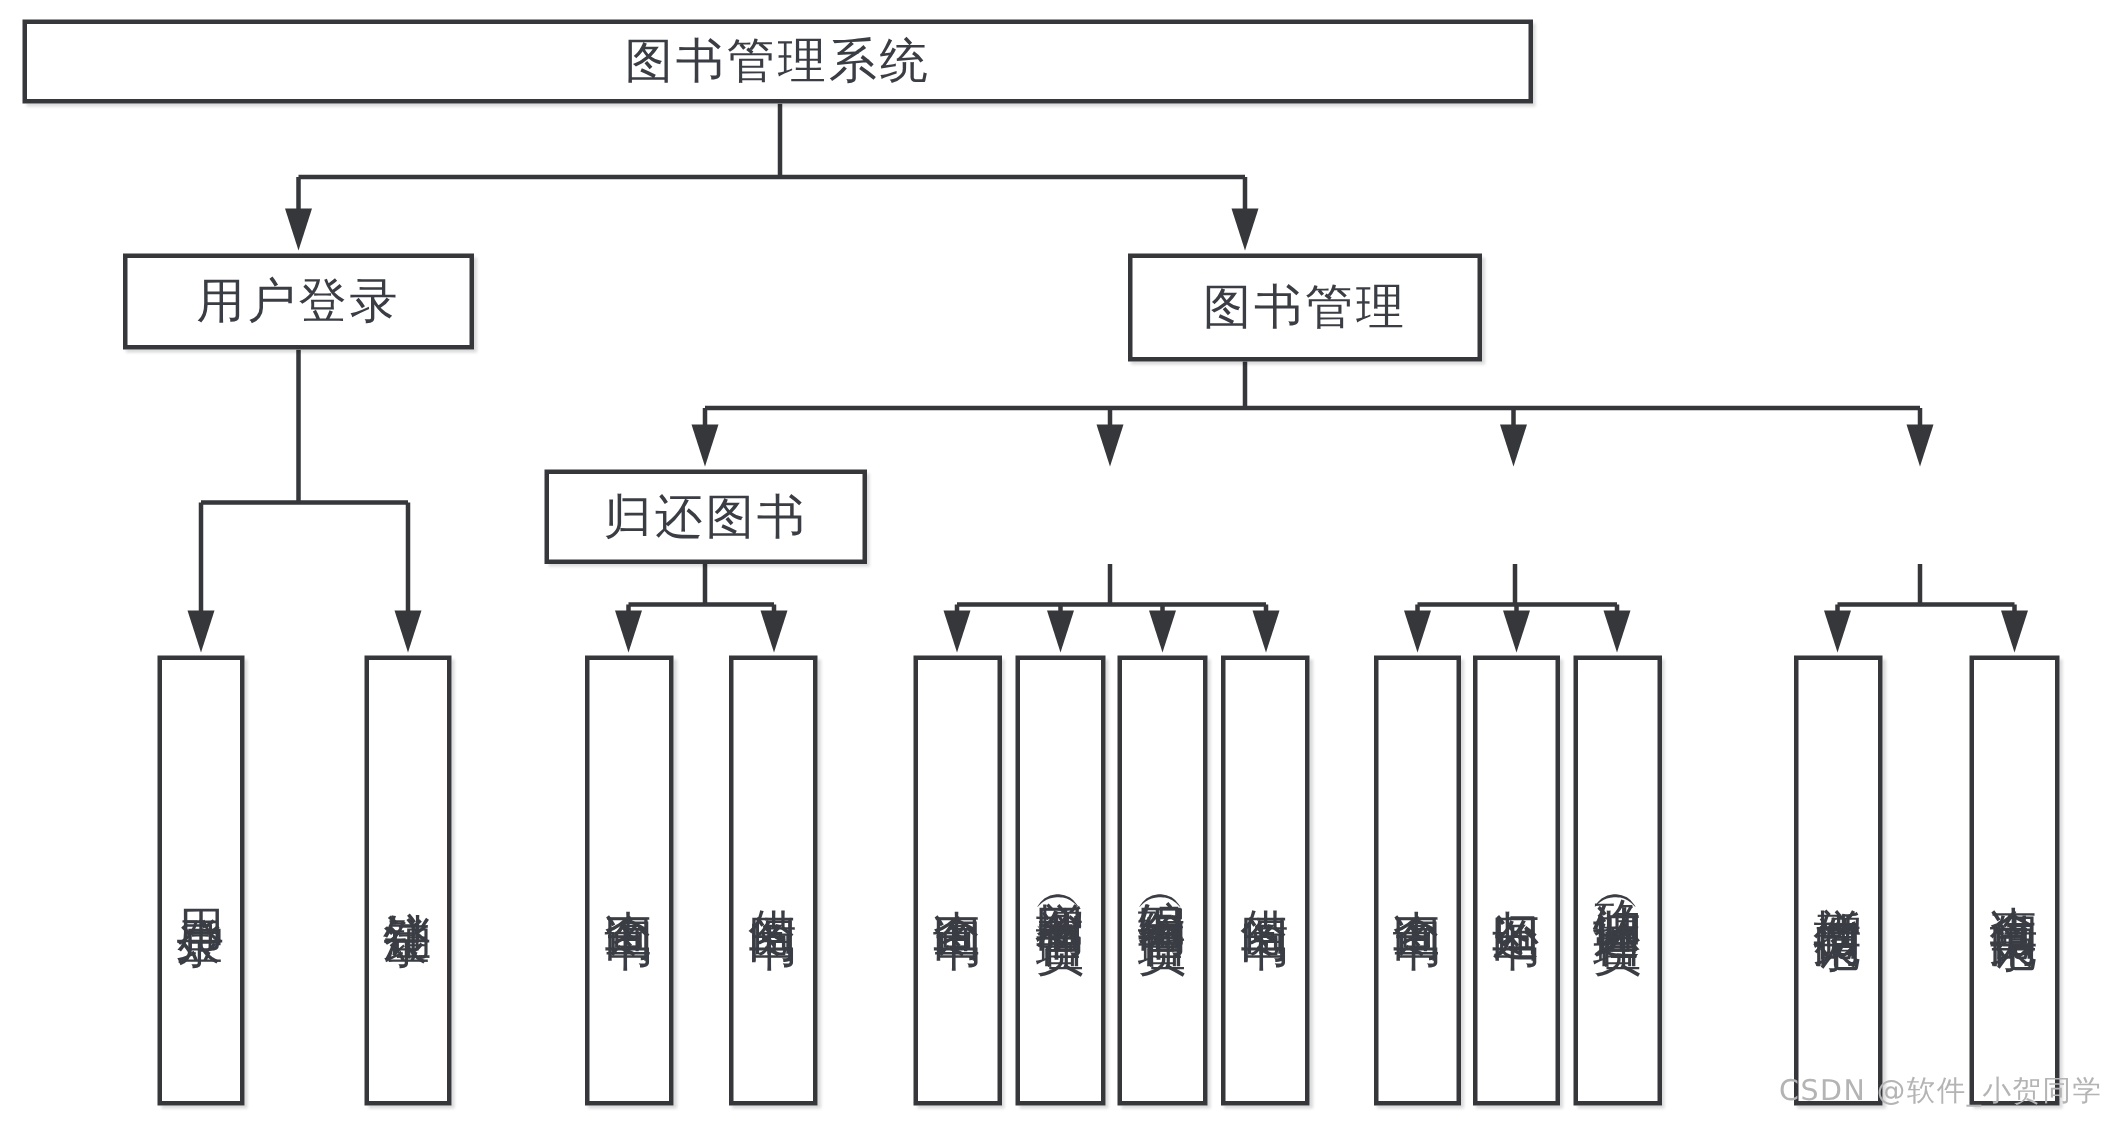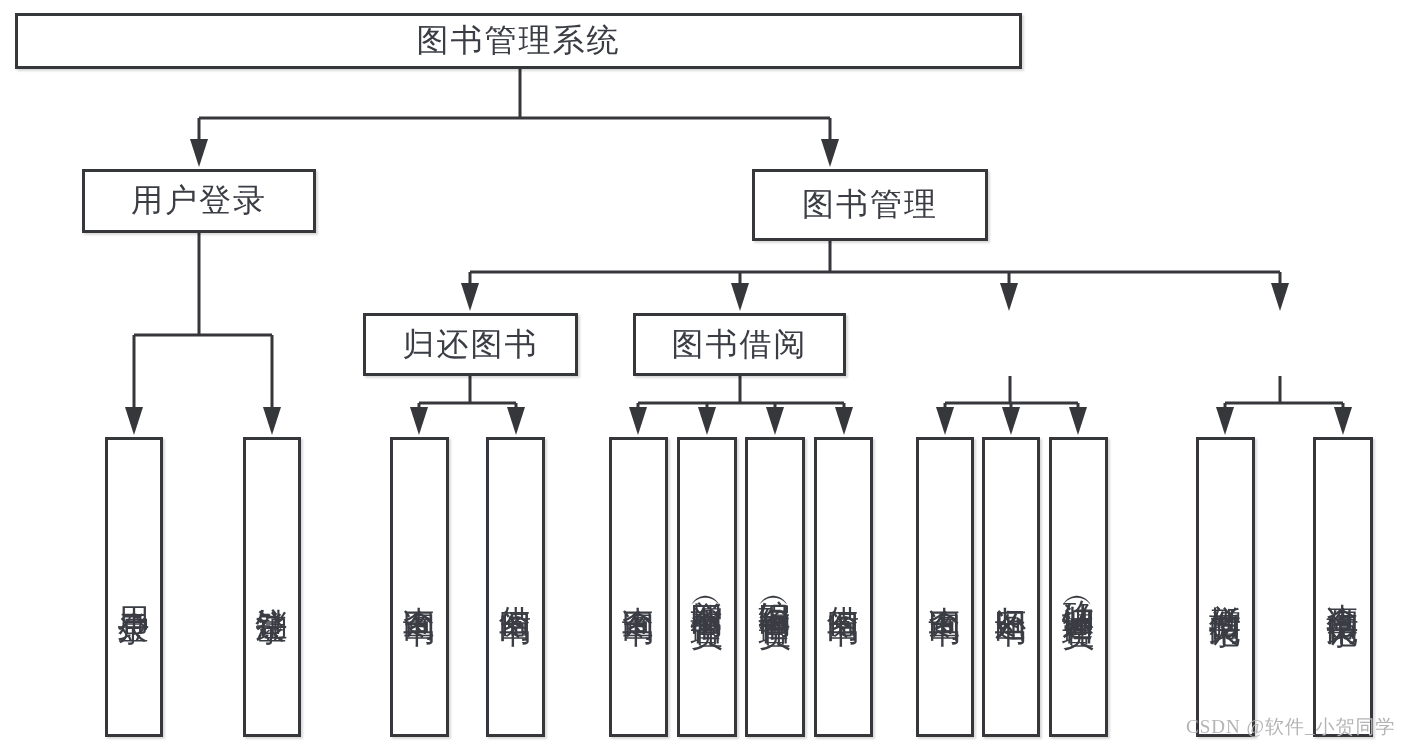--- a/index.html
+++ b/index.html
@@ -32,21 +32,20 @@
     letter-spacing:3px;
     line-height:1;
   }
   .watermark{
     position:absolute;
     left:1186px;top:714px;
     color:var(--wm,#b4b4b4);
     font-size:19px;
     white-space:nowrap;
     letter-spacing:1px;
-    font-family:Liberation Serif, serif;
   }
 </style>
 </head>
 <body>
 
 <div id="stage">
 
   <svg id="wires" viewBox="0 0 1405 747" xmlns="http://www.w3.org/2000/svg">
       <path d="M520 69V118M199 118H830M199 118V145M830 118V145M199 233V335M134 335H272M134 335V413M272 335V413M830 233V272M470 272H1280M470 272V289M740 272V289M1009 272V289M1280 272V289M470 376V403M419 403H516M419 403V413M516 403V413M740 376V403M638 403H844M638 403V413M707 403V413M775 403V413M844 403V413M1010 376V403M945 403H1078M945 403V413M1011 403V413M1078 403V413M1280 376V403M1225 403H1343M1225 403V413M1343 403V413" fill="none" stroke="currentColor" stroke-width="3"></path>
       <polygon points="190,139 208,139 199,167" fill="currentColor"></polygon>
@@ -76,23 +75,20 @@
 
   <div class="node hbox" style="left:82px;top:169px;width:234px;height:64px">
     <span>用户登录</span>
   </div>
   <div class="node hbox" style="left:752px;top:169px;width:236px;height:72px">
     <span>图书管理</span>
   </div>
 
   <div class="node hbox" style="left:363px;top:313px;width:215px;height:63px">
     <span>归还图书</span>
-  </div>
-  <div class="node hbox" style="left:633px;top:313px;width:213px;height:63px">
-    <span>图书借阅</span>
   </div>
 
   <div class="node vbox" style="left:105px;top:437px;width:58px;height:300px">
     <span>用户登录</span>
   </div>
   <div class="node vbox" style="left:243px;top:437px;width:58px;height:300px">
     <span>注销登录</span>
   </div>
   <div class="node vbox" style="left:390px;top:437px;width:59px;height:300px">
     <span>查询图书</span>

